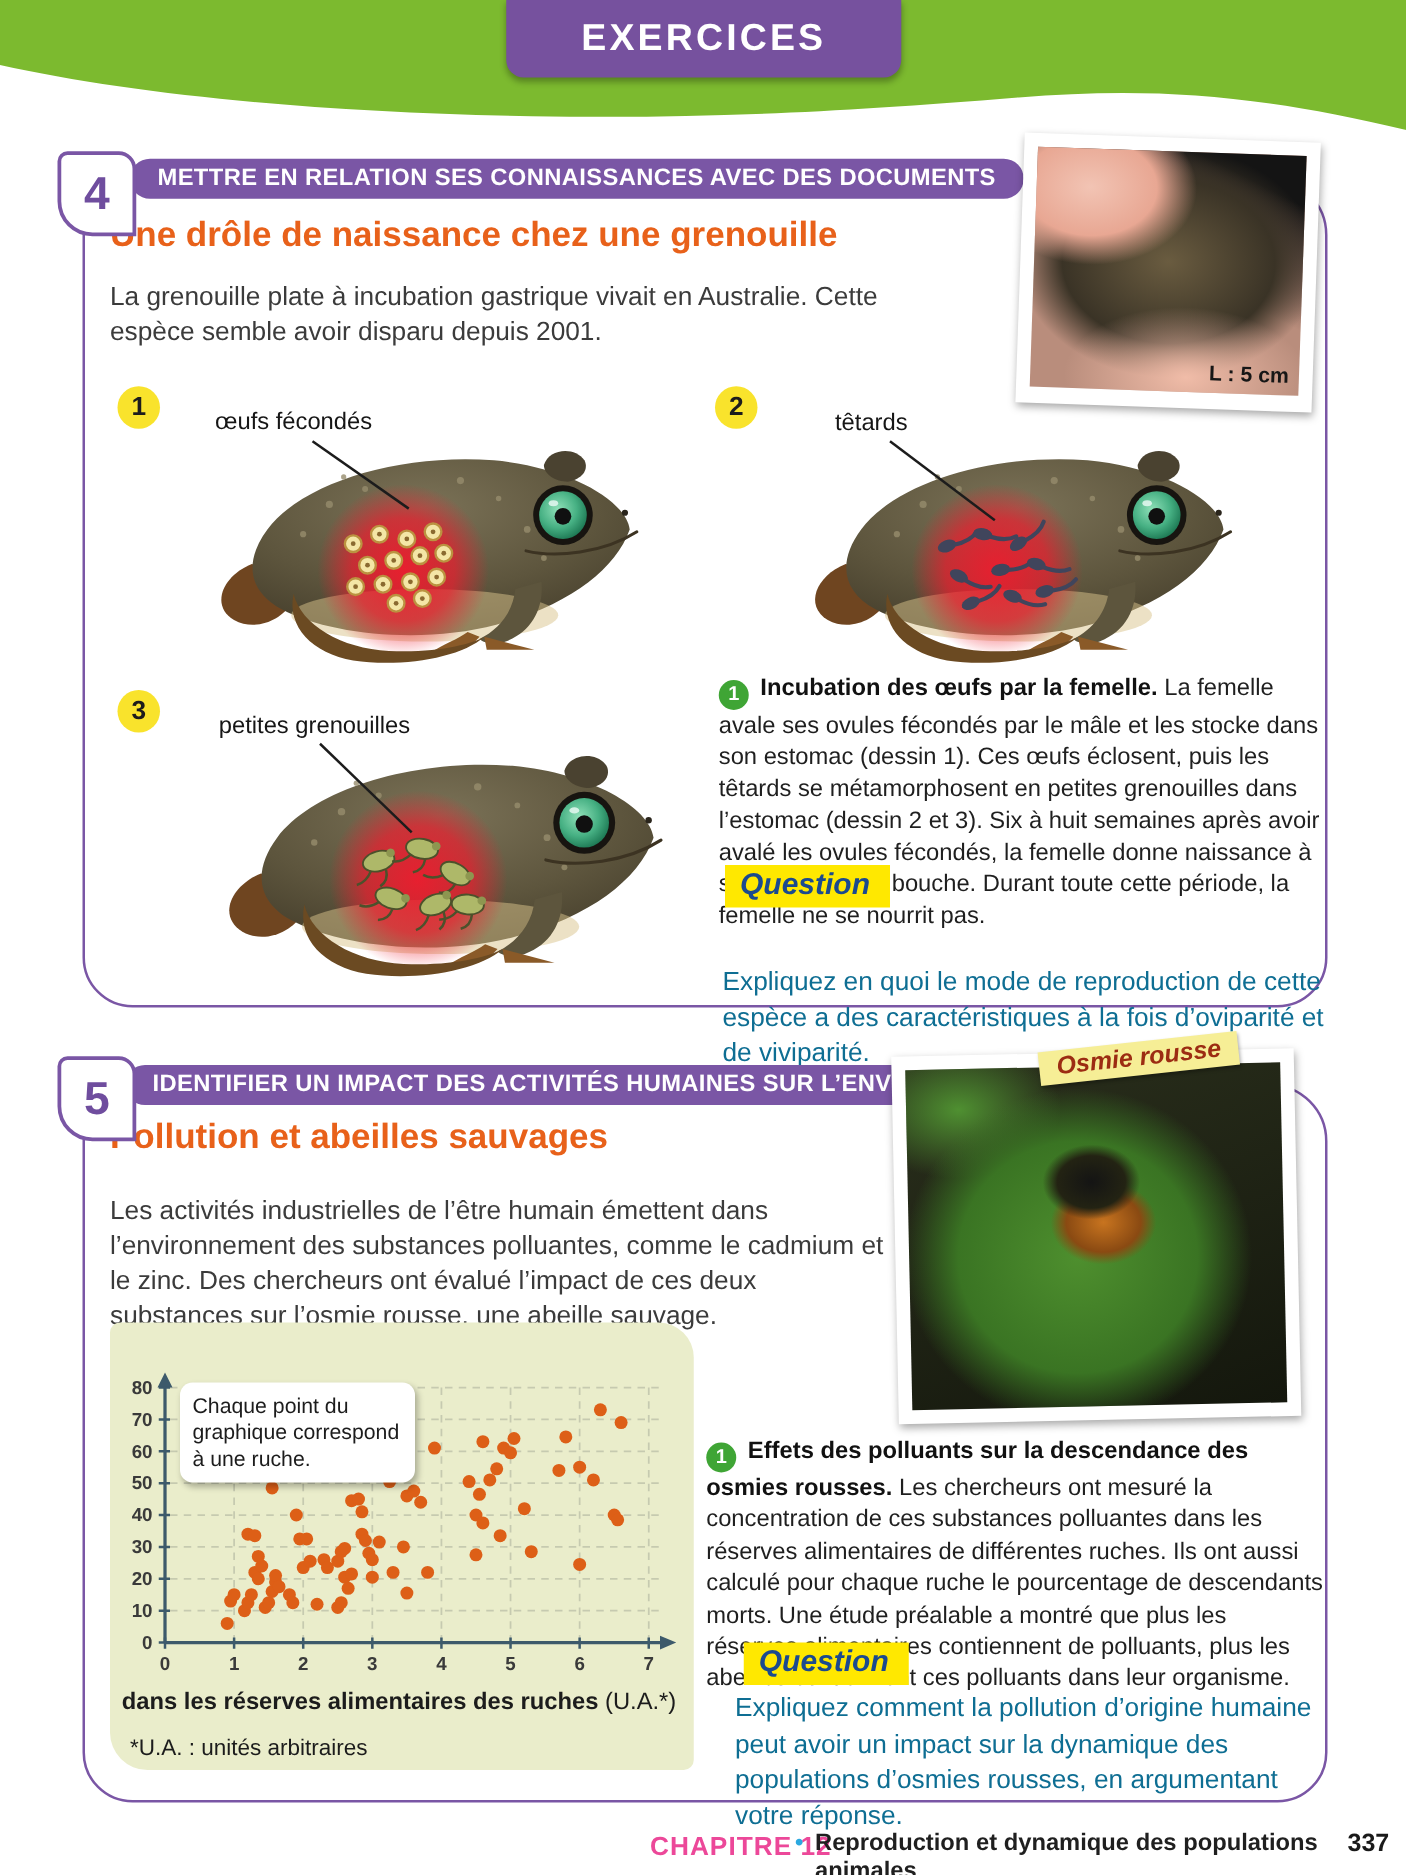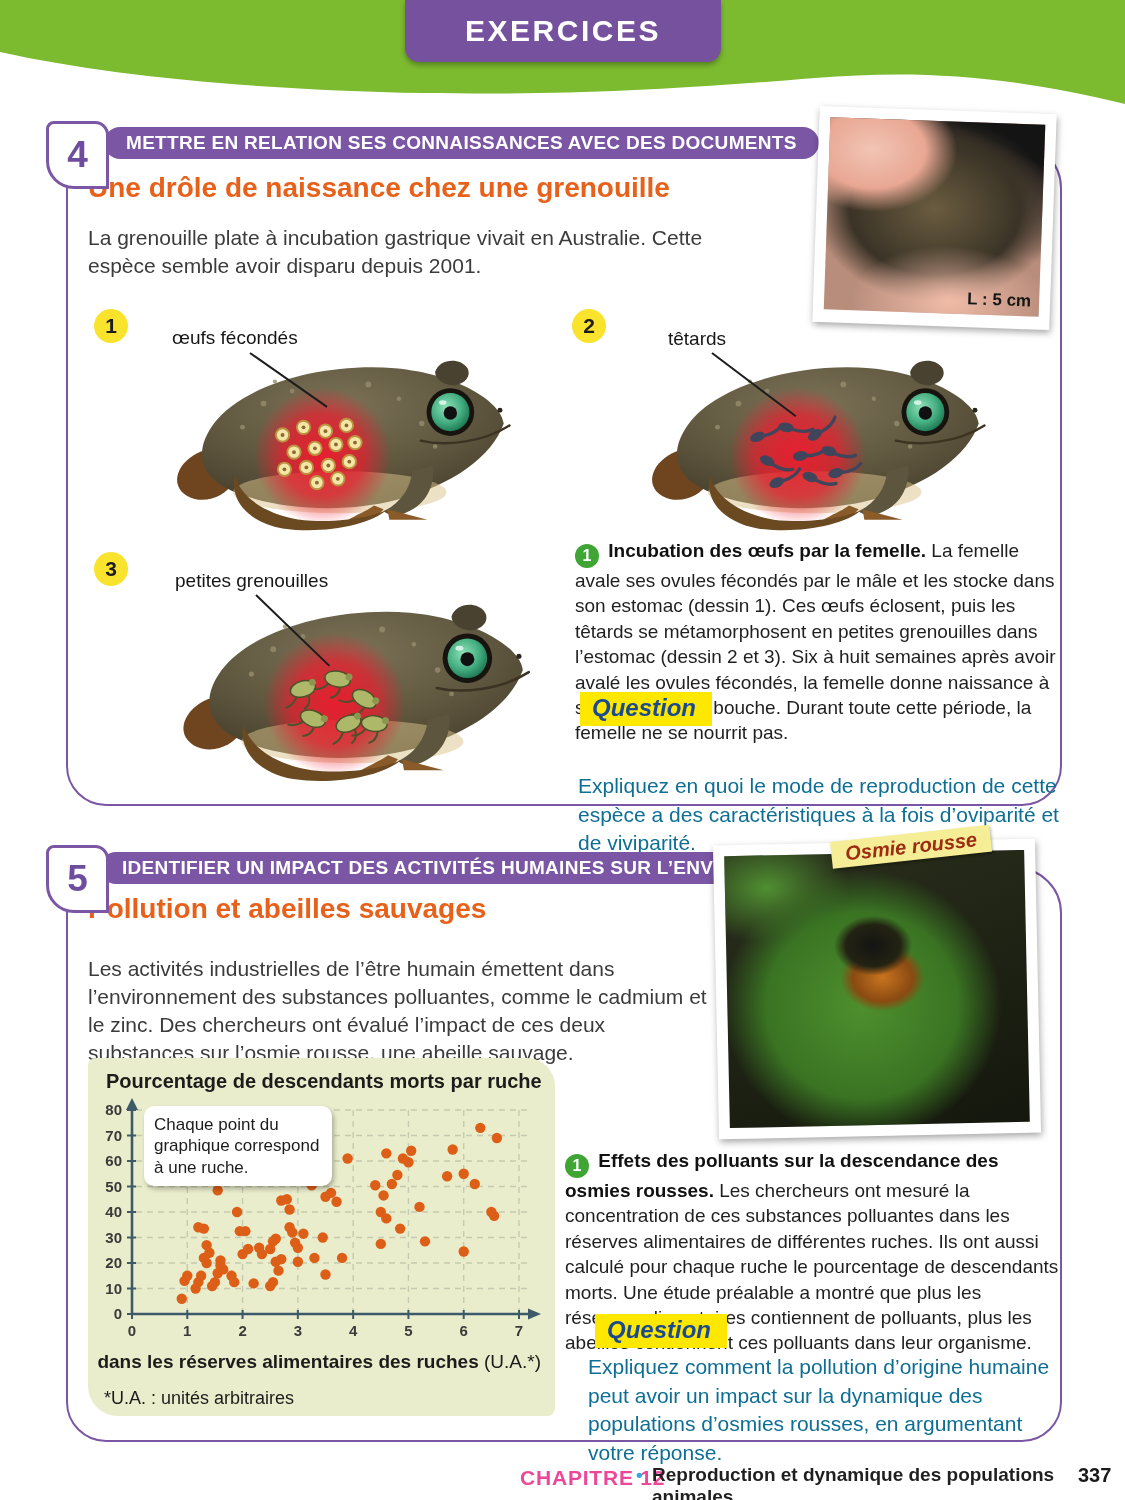--- a/index.html
+++ b/index.html
@@ -358,21 +358,20 @@
   </div>
   <div class="ex-title" style="left:88px;top:893px;">Pollution et abeilles sauvages</div>
   <div class="ex-intro" style="left:88px;top:929px;width:625px;margin-top:26px;">Les activités industrielles de l’être humain émettent dans l’environnement des substances polluantes, comme le cadmium et le zinc. Des chercheurs ont évalué l’impact de ces deux substances sur l’osmie rousse, une abeille sauvage.</div>
 
   <div class="polaroid" style="left:716px;top:842px;padding:11px;transform:rotate(-1.2deg);">
     <div class="photo-bee"></div>
     <div class="bee-note">Osmie rousse</div>
   </div>
 
   <div class="chart-panel">
-    <div class="chart-title">Pourcentage de descendants morts par ruche</div>
     <svg id="scatter-svg" width="455" height="250" style="position:absolute;left:6px;top:38px;">
         <line x1="93.28571428571428" y1="14" x2="93.28571428571428" y2="218" stroke="#c6cab0" stroke-width="1.4" stroke-dasharray="6 5"></line>
         <line x1="148.57142857142856" y1="14" x2="148.57142857142856" y2="218" stroke="#c6cab0" stroke-width="1.4" stroke-dasharray="6 5"></line>
         <line x1="203.85714285714286" y1="14" x2="203.85714285714286" y2="218" stroke="#c6cab0" stroke-width="1.4" stroke-dasharray="6 5"></line>
         <line x1="259.1428571428571" y1="14" x2="259.1428571428571" y2="218" stroke="#c6cab0" stroke-width="1.4" stroke-dasharray="6 5"></line>
         <line x1="314.42857142857144" y1="14" x2="314.42857142857144" y2="218" stroke="#c6cab0" stroke-width="1.4" stroke-dasharray="6 5"></line>
         <line x1="369.7142857142857" y1="14" x2="369.7142857142857" y2="218" stroke="#c6cab0" stroke-width="1.4" stroke-dasharray="6 5"></line>
         <line x1="425" y1="14" x2="425" y2="218" stroke="#c6cab0" stroke-width="1.4" stroke-dasharray="6 5"></line>
         <line x1="42" y1="192.5" x2="433" y2="192.5" stroke="#c6cab0" stroke-width="1.4" stroke-dasharray="6 5"></line>
         <line x1="42" y1="167" x2="433" y2="167" stroke="#c6cab0" stroke-width="1.4" stroke-dasharray="6 5"></line>

